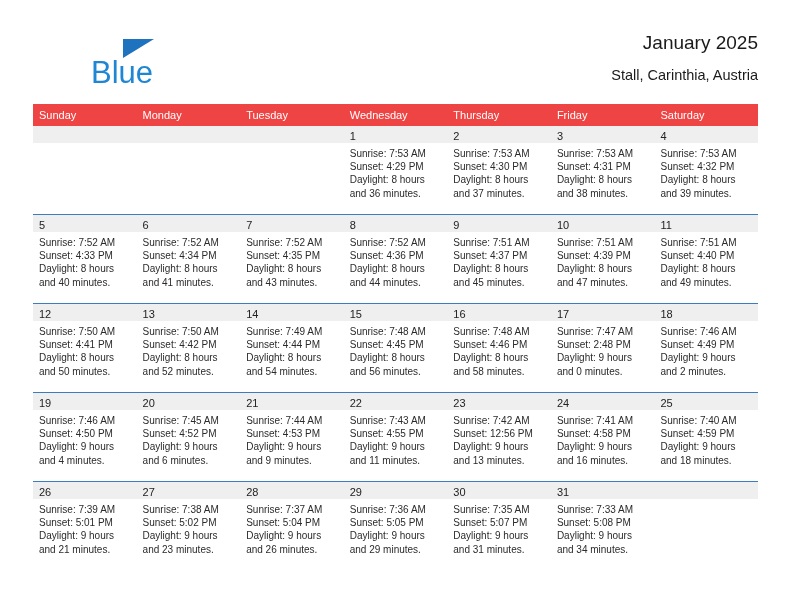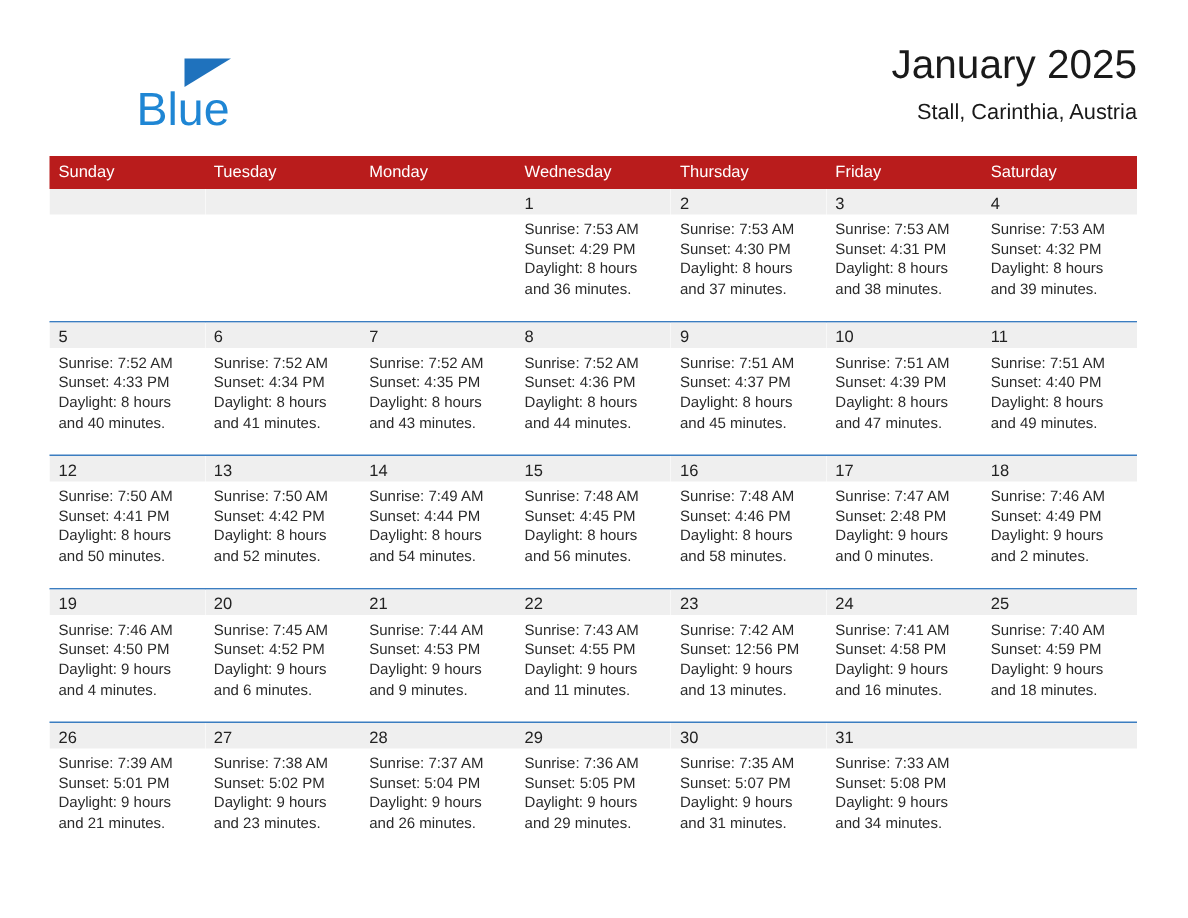--- a/index.html
+++ b/index.html
@@ -63,21 +63,21 @@
     font-family: "Liberation Sans", sans-serif;
   }
 
   .title-wrap {
     position: absolute;
     right: 0;
     top: 0;
     text-align: right;
   }
   .cal-title {
-    font-size: 27px;
+    font-size: 19px;
     color: #1a1a1a;
     line-height: 34px;
     white-space: nowrap;
   }
   .cal-subtitle {
     font-size: 14.5px;
     color: #1a1a1a;
     line-height: 22px;
     margin-top: 4px;
     white-space: nowrap;
@@ -86,21 +86,21 @@
   
   .calendar {
     position: absolute;
     left: 33px;
     top: 104px;
     width: 725px;
   }
   .weekdays {
     display: flex;
     width: 100%;
-    background: #b91c1c;
+    background: #ef4444;
     height: 22px;
   }
   .weekday {
     flex: 1 1 0;
     color: #ffffff;
     font-size: 11px;
     line-height: 22px;
     padding-left: 6px;
     box-sizing: border-box;
     overflow: hidden;
@@ -163,22 +163,22 @@
     <div class="title-wrap">
       <div class="cal-title">January 2025</div>
       <div class="cal-subtitle">Stall, Carinthia, Austria</div>
     </div>
 
   </div>
 
   <div class="calendar">
     <div class="weekdays" id="weekday-row">
         <div class="weekday">Sunday</div>
+        <div class="weekday">Monday</div>
         <div class="weekday">Tuesday</div>
-        <div class="weekday">Monday</div>
         <div class="weekday">Wednesday</div>
         <div class="weekday">Thursday</div>
         <div class="weekday">Friday</div>
         <div class="weekday">Saturday</div>
       </div>
     <div id="weeks-container">
         <div class="week first">
           <div class="day empty">
             <div class="day-band"></div>
           </div>

